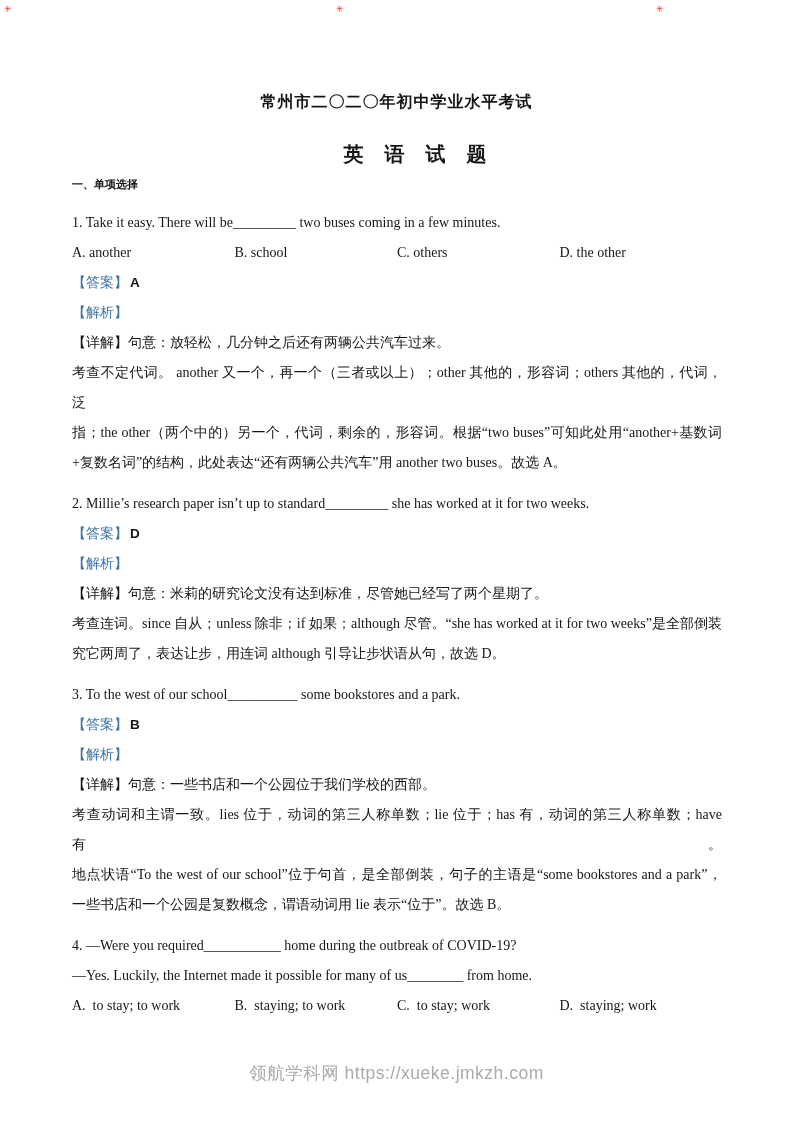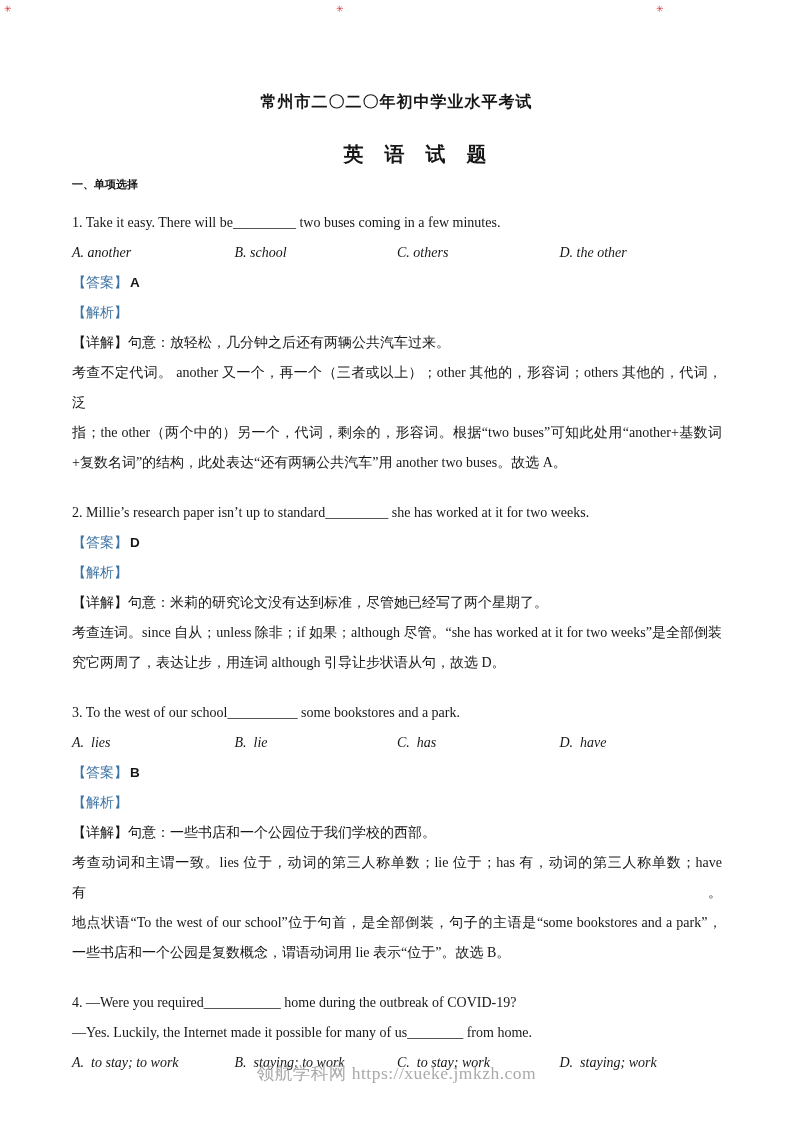--- a/index.html
+++ b/index.html
@@ -39,34 +39,34 @@
     font-size:11px; font-weight:bold;
   }
   .content {
     position:absolute; top:208px; left:72px; width:650px;
     font-size:14px;
   }
   .line {
     line-height:30px; min-height:30px;
     white-space:pre-wrap;
   }
-  .q-start { margin-top:20px; }
+  .q-start { margin-top:11px; }
   .fill { text-align:justify; text-align-last:justify; }
-  .options { display:flex;font-style:italic; }
+  .options { display:flex; }
   .opt { width:25%; white-space:pre-wrap; }
   .blue { color:var(--accent); }
   .ans-letter {
     font-family:"Liberation Sans","DejaVu Sans",sans-serif;
     font-weight:600; font-size:13.5px;
     padding-left:2px;
   }
   .footer {
     position:absolute; top:1060px; left:0; right:0;
     text-align:center;
-    font-family:Liberation Serif, serif;
+    font-family:Liberation Sans, sans-serif;
     font-size:17.5px; line-height:26px;
     color:#aaaaaa; letter-spacing:0.5px;
   }
 </style>
 </head>
 <body>
 
 <div class="page">
 
   <span class="red-mark" style="left:4px; top:5px;">✳</span>
@@ -99,26 +99,20 @@
       <div class="line q-start">2. Millie’s research paper isn’t up to standard_________ she has worked at it for two weeks.</div>
       <div class="line"><span class="blue">【答案】</span><span class="ans-letter">D</span></div>
       <div class="line blue">【解析】</div>
       <div class="line">【详解】句意：米莉的研究论文没有达到标准，尽管她已经写了两个星期了。</div>
       <div class="line fill">考查连词。since 自从；unless 除非；if 如果；although 尽管。“she has worked at it for two weeks”是全部倒装</div>
       <div class="line">究它两周了，表达让步，用连词 although 引导让步状语从句，故选 D。</div>
     </section>
 
     <section>
       <div class="line q-start">3. To the west of our school__________ some bookstores and a park.</div>
-      <div class="line options">
-        <span class="opt">A.  lies</span>
-        <span class="opt">B.  lie</span>
-        <span class="opt">C.  has</span>
-        <span class="opt">D.  have</span>
-      </div>
       <div class="line"><span class="blue">【答案】</span><span class="ans-letter">B</span></div>
       <div class="line blue">【解析】</div>
       <div class="line">【详解】句意：一些书店和一个公园位于我们学校的西部。</div>
       <div class="line fill">考查动词和主谓一致。lies 位于，动词的第三人称单数；lie 位于；has 有，动词的第三人称单数；have 有。</div>
       <div class="line fill">地点状语“To the west of our school”位于句首，是全部倒装，句子的主语是“some bookstores and a park”，</div>
       <div class="line">一些书店和一个公园是复数概念，谓语动词用 lie 表示“位于”。故选 B。</div>
     </section>
 
     <section>
       <div class="line q-start">4. —Were you required___________ home during the outbreak of COVID-19?</div>

